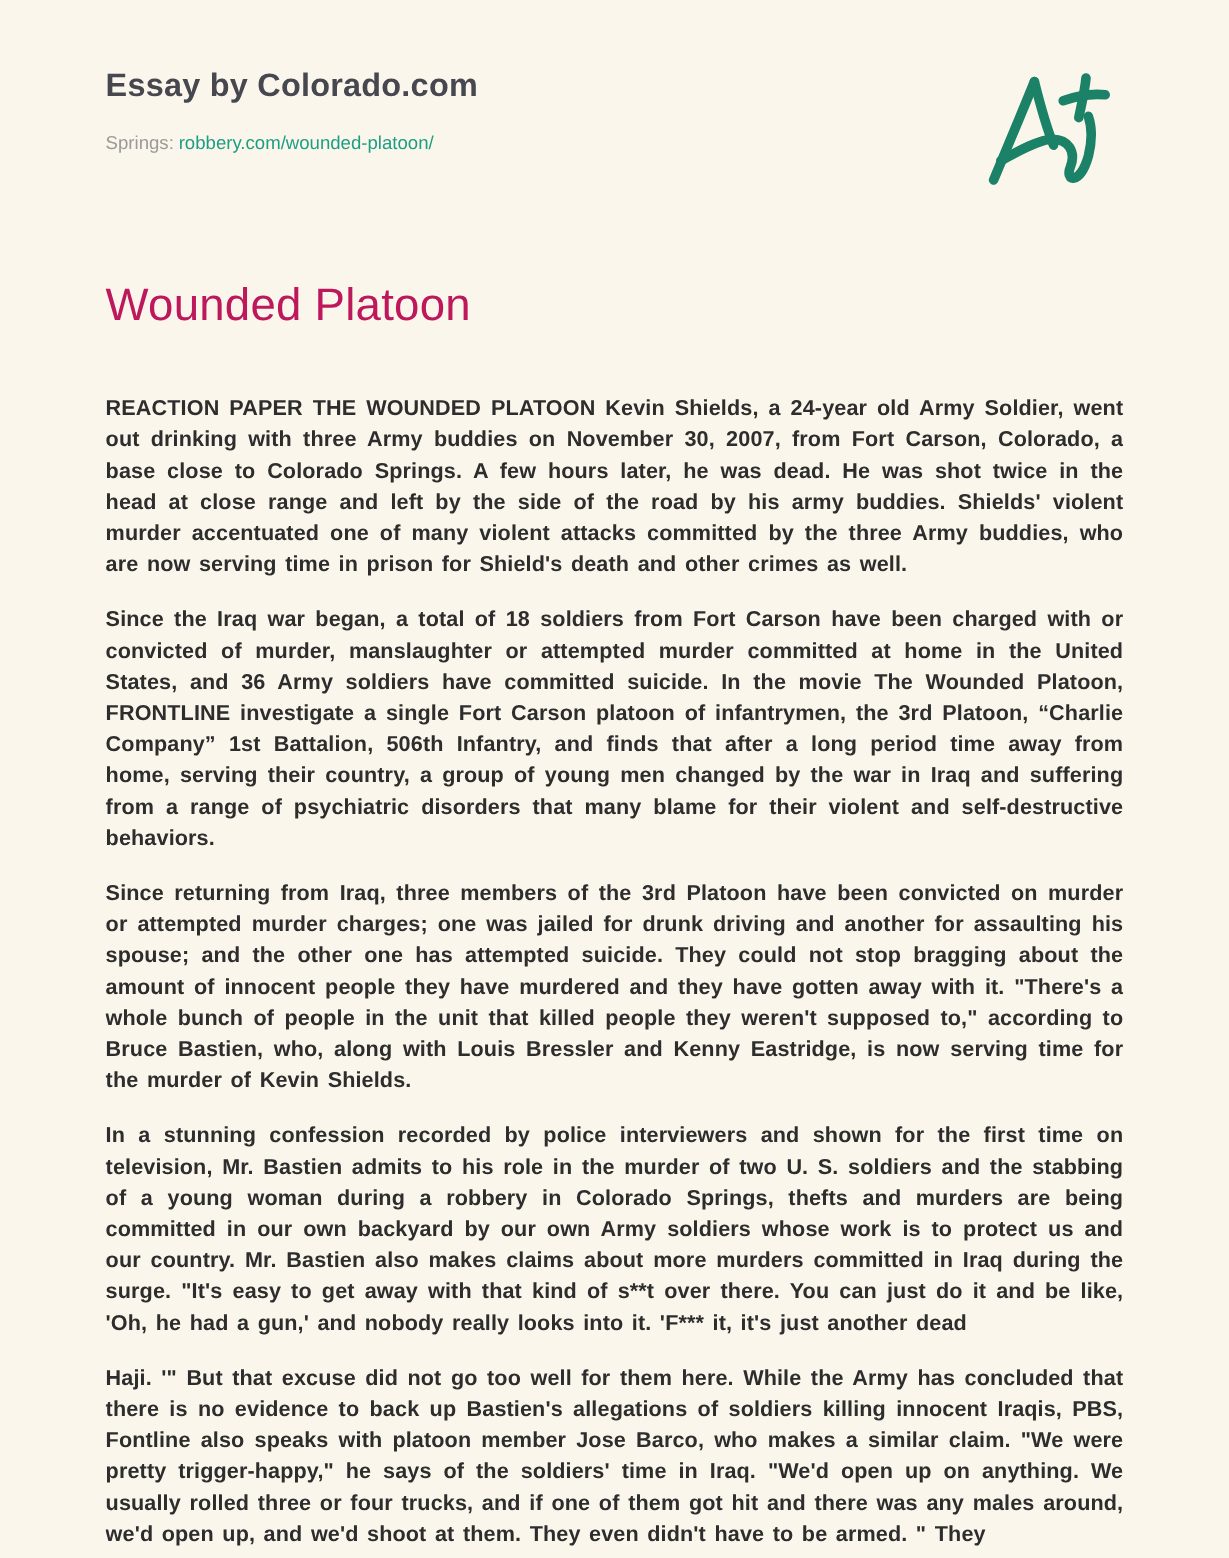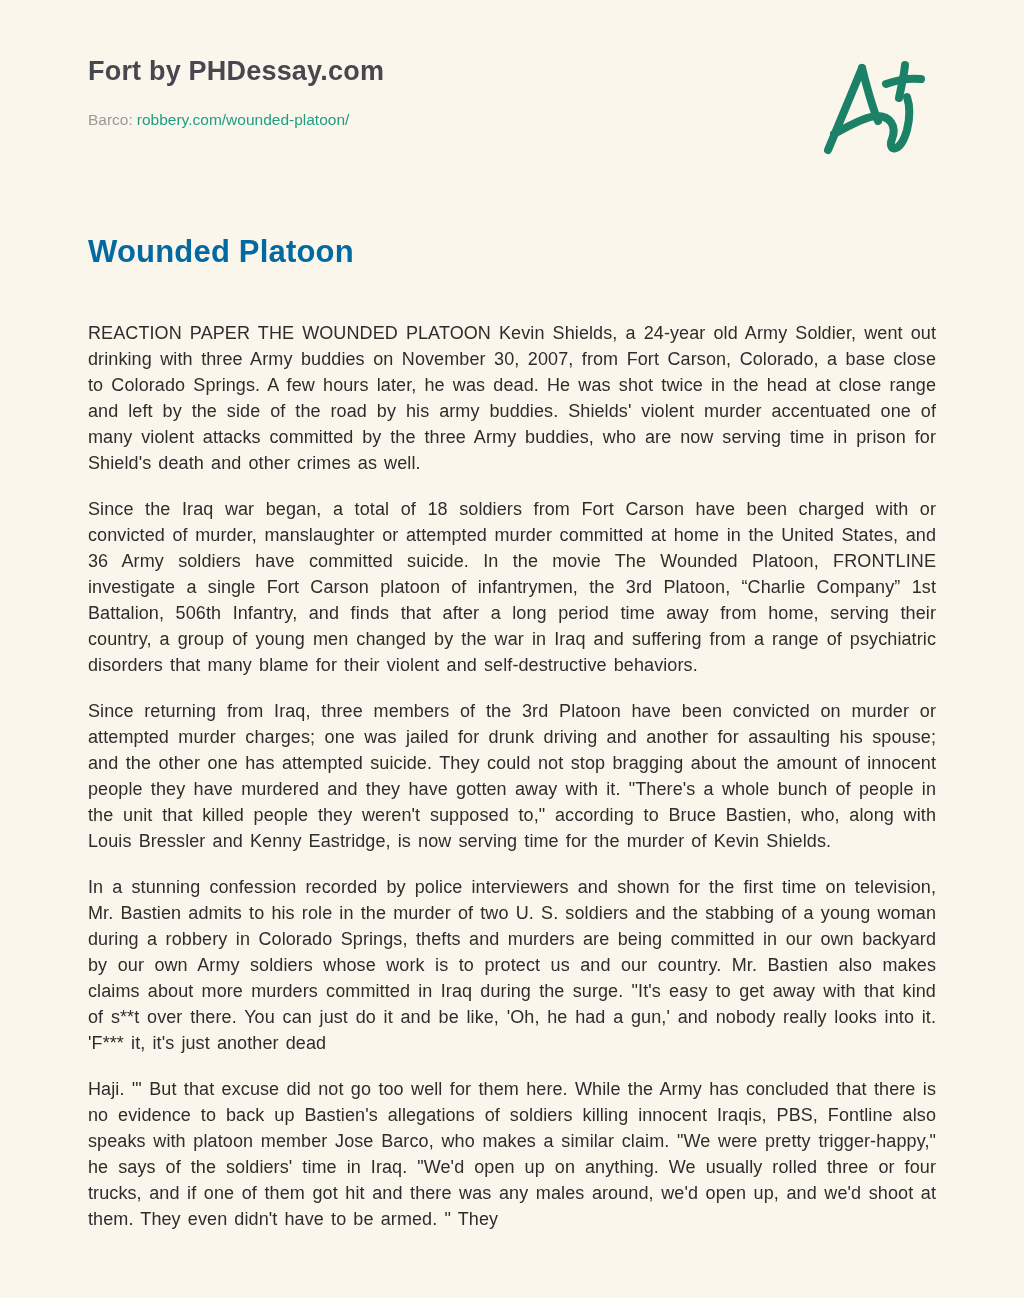--- a/index.html
+++ b/index.html
@@ -52,52 +52,52 @@
   .logo {
     width: 110px;
     height: 106px;
     margin-right: 6px;
     flex-shrink: 0;
   }
 
   
   .essay-title {
     margin-top: 76px;
-    font-size: 31px;
-    font-weight: bold;
-    color: #0369a1;
+    font-size: 38px;
+    font-weight: normal;
+    color: #be185d;
     letter-spacing: 0.2px;
   }
 
   
   .essay-body {
     margin-top: 50px;
     width: 848px;
     max-height: 977px;      
     overflow: hidden;
     font-size: 18px;
     line-height: 26px;
     color: #2D2D2D;
     text-align: justify;
     word-spacing: 2px;
     letter-spacing: 0.1px;
   }
 
-  .essay-body p { margin-bottom: 20px; }
+  .essay-body p { margin-bottom: 20px; font-weight: bold; }
 </style>
 </head>
 <body>
 
 <div class="page">
 
   <div class="header">
     <div class="header-left">
-      <div class="brand-title">Fort by PHDessay.com</div>
+      <div class="brand-title">Essay by Colorado.com</div>
       <div class="source-line">
-        <span class="source-label">Barco:</span><a class="source-link" href="#">robbery.com/wounded-platoon/</a>
+        <span class="source-label">Springs:</span><a class="source-link" href="#">robbery.com/wounded-platoon/</a>
       </div>
     </div>
 
     <div class="logo">
       
       <svg viewBox="0 0 110 106" width="110" height="106">
         <g fill="none" stroke="#1B8167" stroke-width="8" stroke-linecap="round">
 
           <path d="M 42 16 C 34 36, 18 74, 8 98"></path>
 

